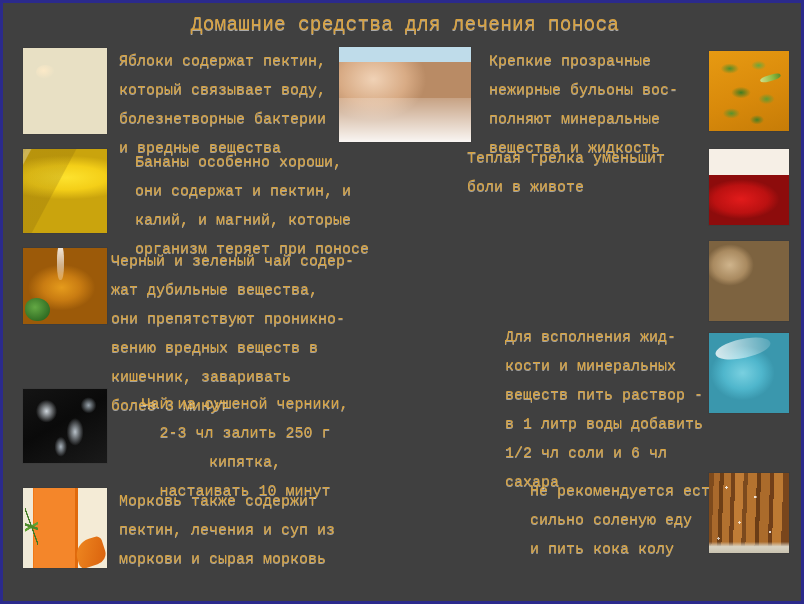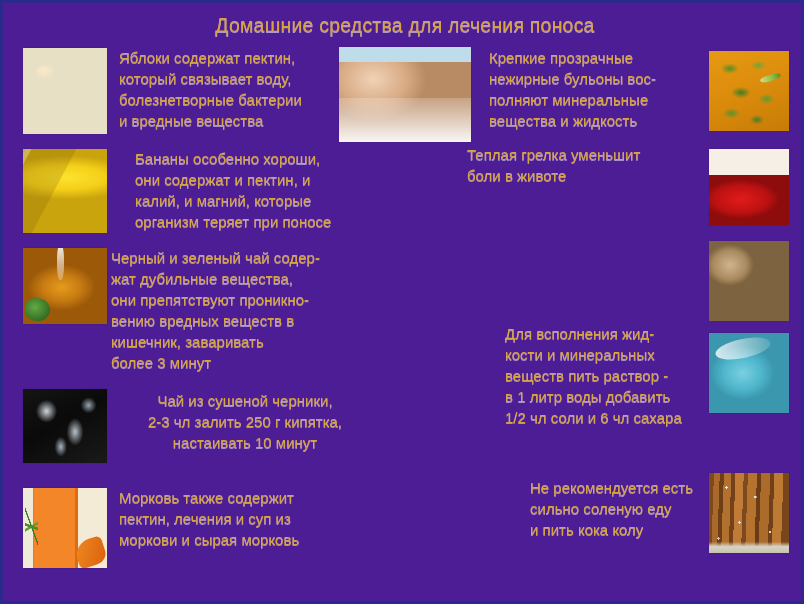--- a/index.html
+++ b/index.html
@@ -11,23 +11,24 @@
   body {
     font-family: "Liberation Sans", "DejaVu Sans", sans-serif;
   }
 
   
   #poster {
     position: relative;
     width: 804px;
     height: 604px;
     box-sizing: border-box;
-    background: #4c1d95;
+    background: #404040;
     border: 3px solid #2b2a8c;
     overflow: hidden;
+    font-family: Liberation Mono, monospace;
   }
 
   
   .poster-title {
     position: absolute;
     left: 0;
     top: 11px;
     width: 804px;
     text-align: center;
     font-size: 19.5px;
@@ -35,21 +36,21 @@
     color: #d9a23f;
     text-shadow: 0 1px 0 rgba(255,255,255,.55);
     white-space: nowrap;
   }
 
   
   .tip-text {
     position: absolute;
     color: #d8a442;
     font-size: 15px;
-    line-height: 21px;
+    line-height: 29px;
     text-shadow: 0 1px 0 rgba(255,255,255,.5);
     white-space: pre-line;
   }
 
   .photo {
     position: absolute;
     overflow: hidden;
     background: #e8e0c4;
     box-shadow: 0 0 0 1px rgba(0,0,0,.04);
   }

